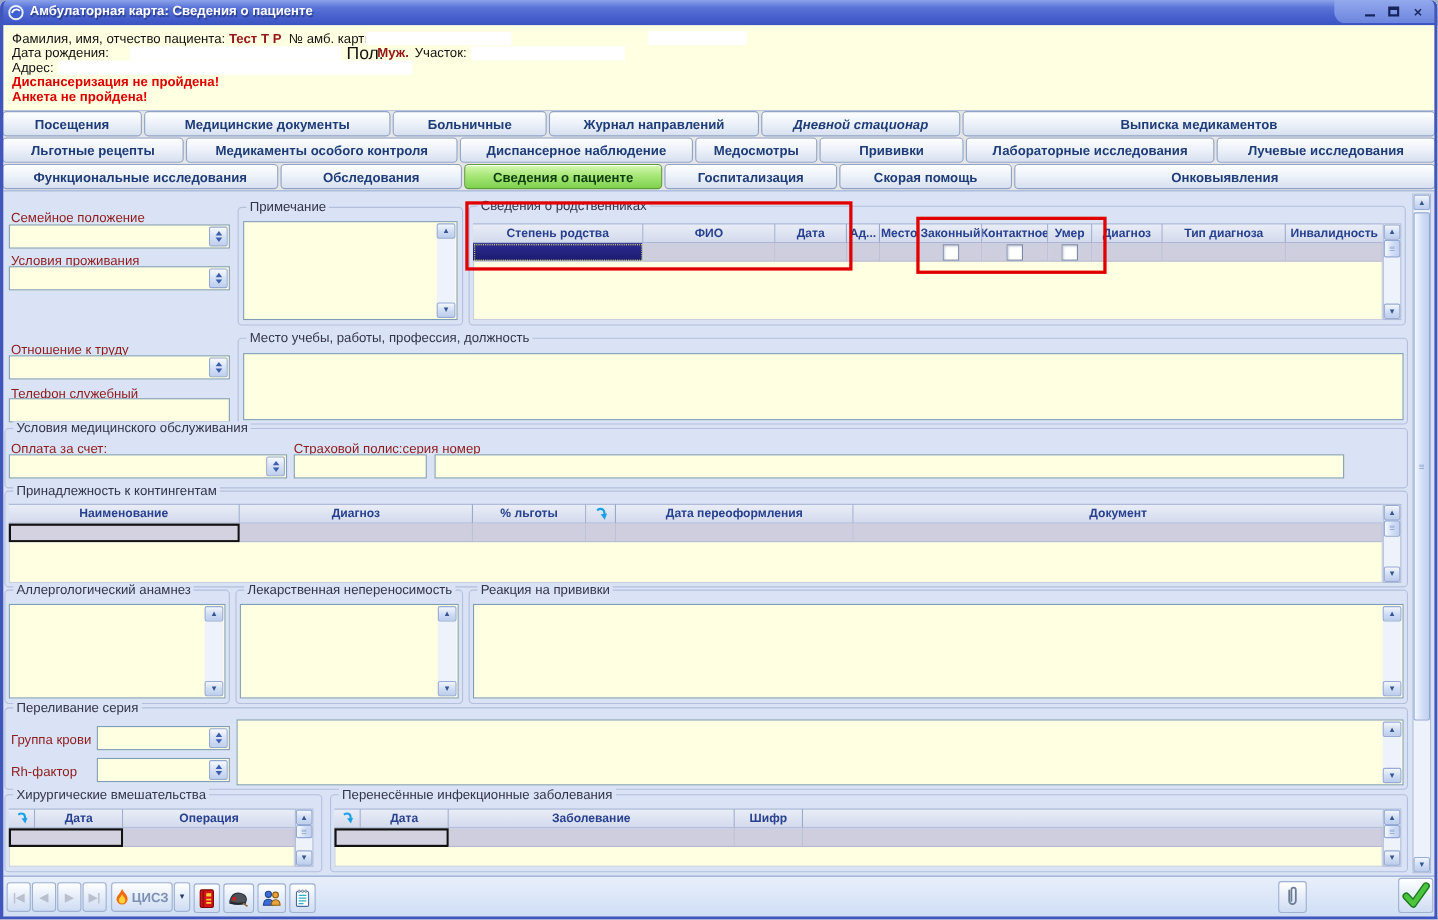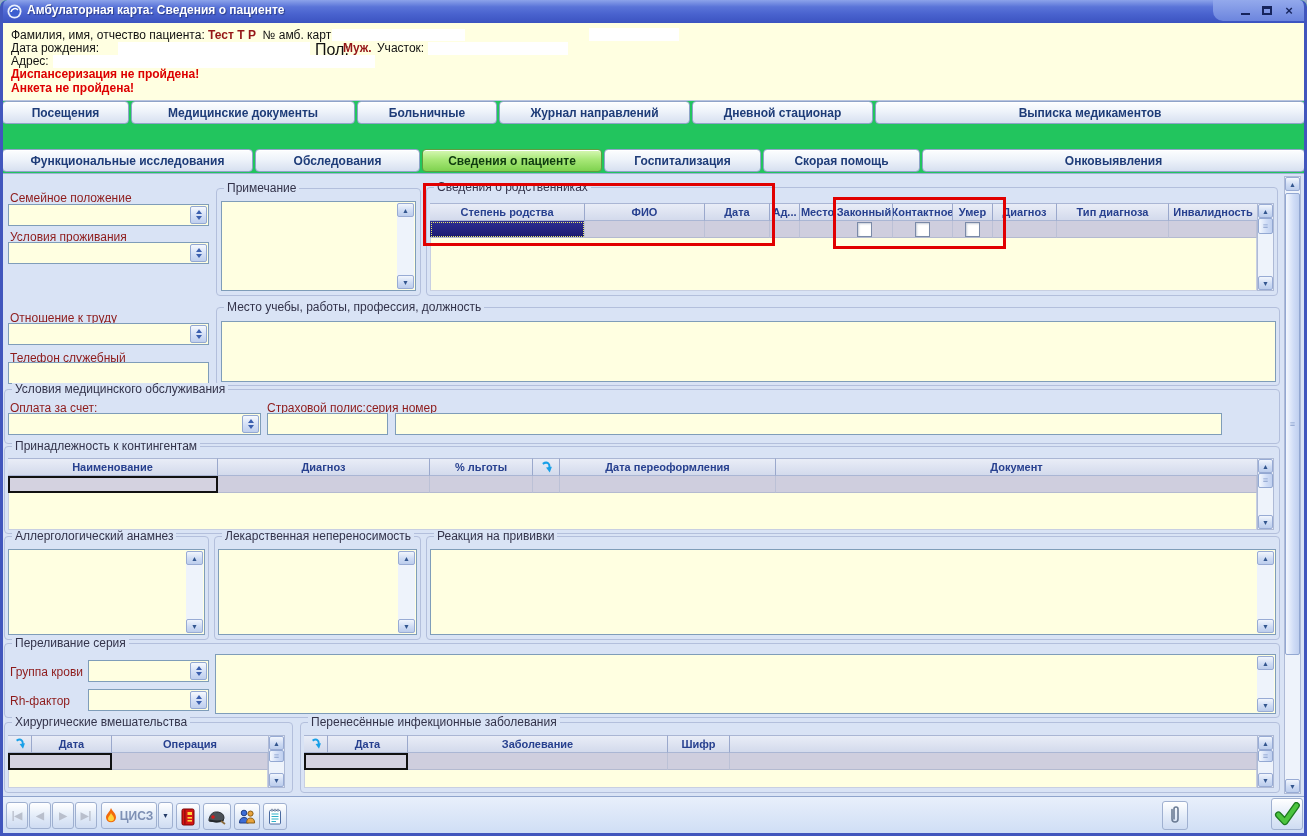--- a/index.html
+++ b/index.html
@@ -1,17 +1,17 @@
 <!DOCTYPE html>
 <html><head>
 <meta charset="utf-8">
 <style>
   html,body{margin:0;padding:0;background:#9aa8c8;}
   #win{position:relative;width:1307px;height:836px;font-family:"Liberation Sans",sans-serif;
-       background:#22c55e;overflow:hidden;border-radius:7px 7px 0 0;}
+       background:#e5e5e5;overflow:hidden;border-radius:7px 7px 0 0;}
   .winborder{position:absolute;inset:0;border:3px solid #4156bd;border-top:none;border-radius:7px 7px 0 0;pointer-events:none;z-index:60;}
   
   .titlebar{position:absolute;left:0;top:0;width:1307px;height:23px;
     background:linear-gradient(#8ca3ea,#5a74d8 30%,#4a63cf 60%,#3b53c0);border-radius:7px 7px 0 0;}
   .titletext{position:absolute;left:27px;top:3px;color:#fff;font-size:12px;font-weight:bold;text-shadow:1px 1px 1px #2a3c8a;}
   .appicon{position:absolute;left:7px;top:4px;width:15px;height:15px;}
   .wincontrols{position:absolute;right:2px;top:0;height:21px;width:92px;background:linear-gradient(#93a9ec,#6c85de);
     border-radius:0 6px 0 10px;display:flex;align-items:center;justify-content:flex-end;gap:6px;padding-right:8px;box-sizing:border-box;}
   .wc{width:16px;height:15px;display:flex;align-items:center;justify-content:center;color:#16245c;font-weight:bold;font-size:13px;cursor:default;}
   .wc-min i{display:block;width:9px;height:2px;background:#16245c;margin-top:7px;}
@@ -115,22 +115,31 @@
     <div class="redact" style="left:115px;top:19px;width:192px;height:13px;"></div>
     <div class="redact" style="left:425px;top:19px;width:140px;height:13px;"></div>
     <div class="redact" style="left:50px;top:32px;width:322px;height:13px;"></div>
   </div>
 
   <div class="tabrow" style="top:101px;">
     <div class="tab" style="flex:0 0 127px;">Посещения</div>
     <div class="tab" style="flex:0 0 224px;">Медицинские документы</div>
     <div class="tab" style="flex:0 0 140px;">Больничные</div>
     <div class="tab" style="flex:0 0 191px;">Журнал направлений</div>
-    <div class="tab" style="flex:0 0 181px;">Дневной стационар</div>
+    <div class="tab" style="flex:0 0 181px;font-style:italic;">Дневной стационар</div>
     <div class="tab" style="flex:1;">Выписка медикаментов</div>
+  </div>
+  <div class="tabrow" style="top:125px;">
+    <div class="tab" style="flex:0 0 165px;">Льготные рецепты</div>
+    <div class="tab" style="flex:0 0 247px;">Медикаменты особого контроля</div>
+    <div class="tab" style="flex:0 0 212px;">Диспансерное наблюдение</div>
+    <div class="tab" style="flex:0 0 111px;">Медосмотры</div>
+    <div class="tab" style="flex:0 0 131px;">Прививки</div>
+    <div class="tab" style="flex:0 0 226px;">Лабораторные исследования</div>
+    <div class="tab" style="flex:1;">Лучевые исследования</div>
   </div>
   <div class="tabrow" style="top:149px;">
     <div class="tab" style="flex:0 0 251px;">Функциональные исследования</div>
     <div class="tab" style="flex:0 0 165px;">Обследования</div>
     <div class="tab active" style="flex:0 0 180px;">Сведения о пациенте</div>
     <div class="tab" style="flex:0 0 157px;">Госпитализация</div>
     <div class="tab" style="flex:0 0 157px;">Скорая помощь</div>
     <div class="tab" style="flex:1;">Онковыявления</div>
   </div>
 

